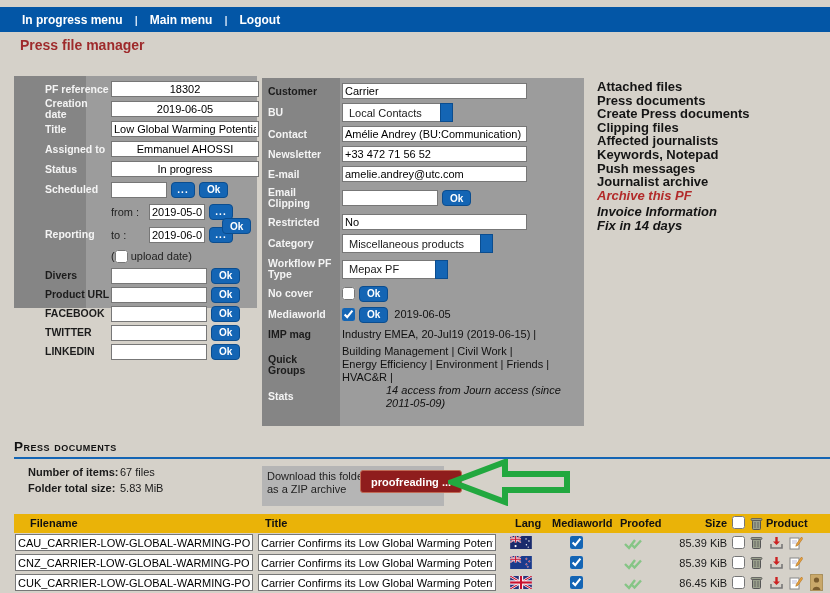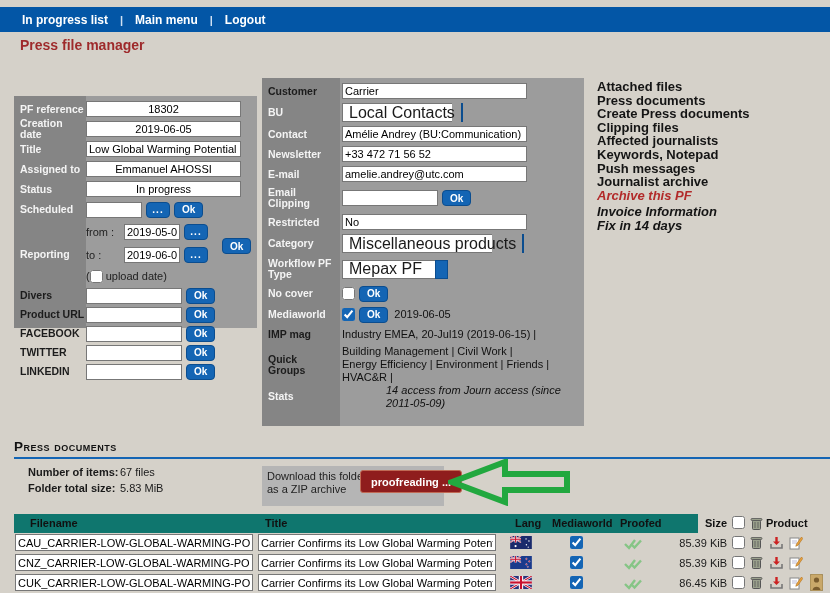--- a/index.html
+++ b/index.html
@@ -15,21 +15,21 @@
     background:#0356a6; display:flex; align-items:center; padding-left:22px;
   }
   .navbar a { color:#ffffff; font-weight:bold; font-size:12px; text-decoration:none; cursor:pointer; }
   .navbar .sep { color:#cfe0f2; margin:0 12px; font-weight:bold; }
   .page-title {
     position:absolute; left:20px; top:37px; color:#9e2a2b; font-weight:bold; font-size:14px;
   }
   
   .panel { position:absolute; background:#9c9c9c; padding-top:3px; }
   .panel::before { content:""; position:absolute; left:0; top:0; bottom:0; background:#858585; }
-  .panel-left { left:14px; top:96px; width:243px; height:232px; }
+  .panel-left { left:14px; top:76px; width:243px; height:232px;padding-left:25px; }
   .panel-left::before { width:72px; }
   .panel-mid { left:262px; top:78px; width:322px; height:348px; }
   .panel-mid::before { width:78px; }
   .row { position:relative; display:flex; align-items:center; }
   .lbl { flex:0 0 auto; padding-left:6px; font-weight:bold; font-size:10.5px; white-space:pre-line; line-height:11px; }
   .panel-left .lbl { width:72px; }
   .panel-mid .lbl { width:80px; }
   .lbl-white { color:#f4f4f4; }
   .lbl-dark { color:#1c1c1c; }
   .sub-lbl { color:#222; font-size:11px; }
@@ -49,21 +49,21 @@
     font-family:"Liberation Sans",sans-serif;
   }
   .btn-ok { padding:0 7px; margin-left:4px; }
   .btn-dots { width:24px; margin-left:4px; letter-spacing:1px; }
   .rep-ok { position:absolute; left:204px; top:142px; }
   .cb { width:13px; height:13px; margin:0 3px 0 0; accent-color:#1465b4; }
   .select {
     display:inline-flex; align-items:center; height:19px; background:#fff;
     border:1px solid #777; border-right:none; cursor:pointer;
   }
-  .select .val { padding:0 6px; font-size:16px; white-space:nowrap; }
+  .select .val { padding:0 6px; font-size:11px; white-space:nowrap; }
   .select .dd { width:13px; height:19px; background:#1465b4; border:1px solid #0b4d8f; margin:-1px -1px -1px 0; }
   .val-text { font-size:11px; color:#111; white-space:pre-line; line-height:13px; }
   .italic { font-style:italic;margin-left:44px; }
   
   .links { position:absolute; left:597px; top:80px; display:flex; flex-direction:column; }
   .links a { color:#141414; font-weight:bold; font-size:13px; line-height:13.6px; text-decoration:none; cursor:pointer; }
   .links a.red { color:#b22a2a; font-style:italic; }
   .links a.it  { font-style:italic; margin-top:3px; }
   
   .pd-heading { position:absolute; left:14px; top:439px; font-weight:bold; font-size:13.5px; font-variant:small-caps; letter-spacing:.5px; color:#111; }
@@ -76,36 +76,36 @@
   }
   .btn-proof {
     position:absolute; left:360px; top:470px; height:23px; padding:0 10px;
     display:inline-flex; align-items:center; background:#8f1d1d; color:#fff; font-weight:bold;
     font-size:11px; border:1px solid #c06a55; border-radius:3px; cursor:pointer;
     font-family:"Liberation Sans",sans-serif;
   }
   .arrow-annot { position:absolute; left:448px; top:459px; }
   
   .thead {
-    position:absolute; left:14px; top:514px; width:684px; height:19px; background:#0f766e;
+    position:absolute; left:14px; top:514px; width:816px; height:19px; background:#eab308;
   }
   .thead span { position:absolute; top:3px; font-weight:bold; font-size:11px; color:#111; }
   .trow { position:absolute; left:14px; height:20px; width:816px; }
   .trow input[type=text] { position:absolute; top:1px; height:17px; }
   .cell-abs { position:absolute; }
   .size-cell { position:absolute; width:70px; text-align:right; top:4px; font-size:11px; }
   .icon-btn { cursor:pointer; display:inline-block; }
 </style>
 </head>
 <body>
 
 <div id="screen">
 
   <div class="navbar">
-    <a>In progress list</a>
+    <a>In progress menu</a>
     <span class="sep">|</span>
     <a>Main menu</a>
     <span class="sep">|</span>
     <a>Logout</a>
   </div>
 
   <div class="page-title">Press file manager</div>
 
   <div class="panel panel-left">
     <div class="row" style="height:20px">

